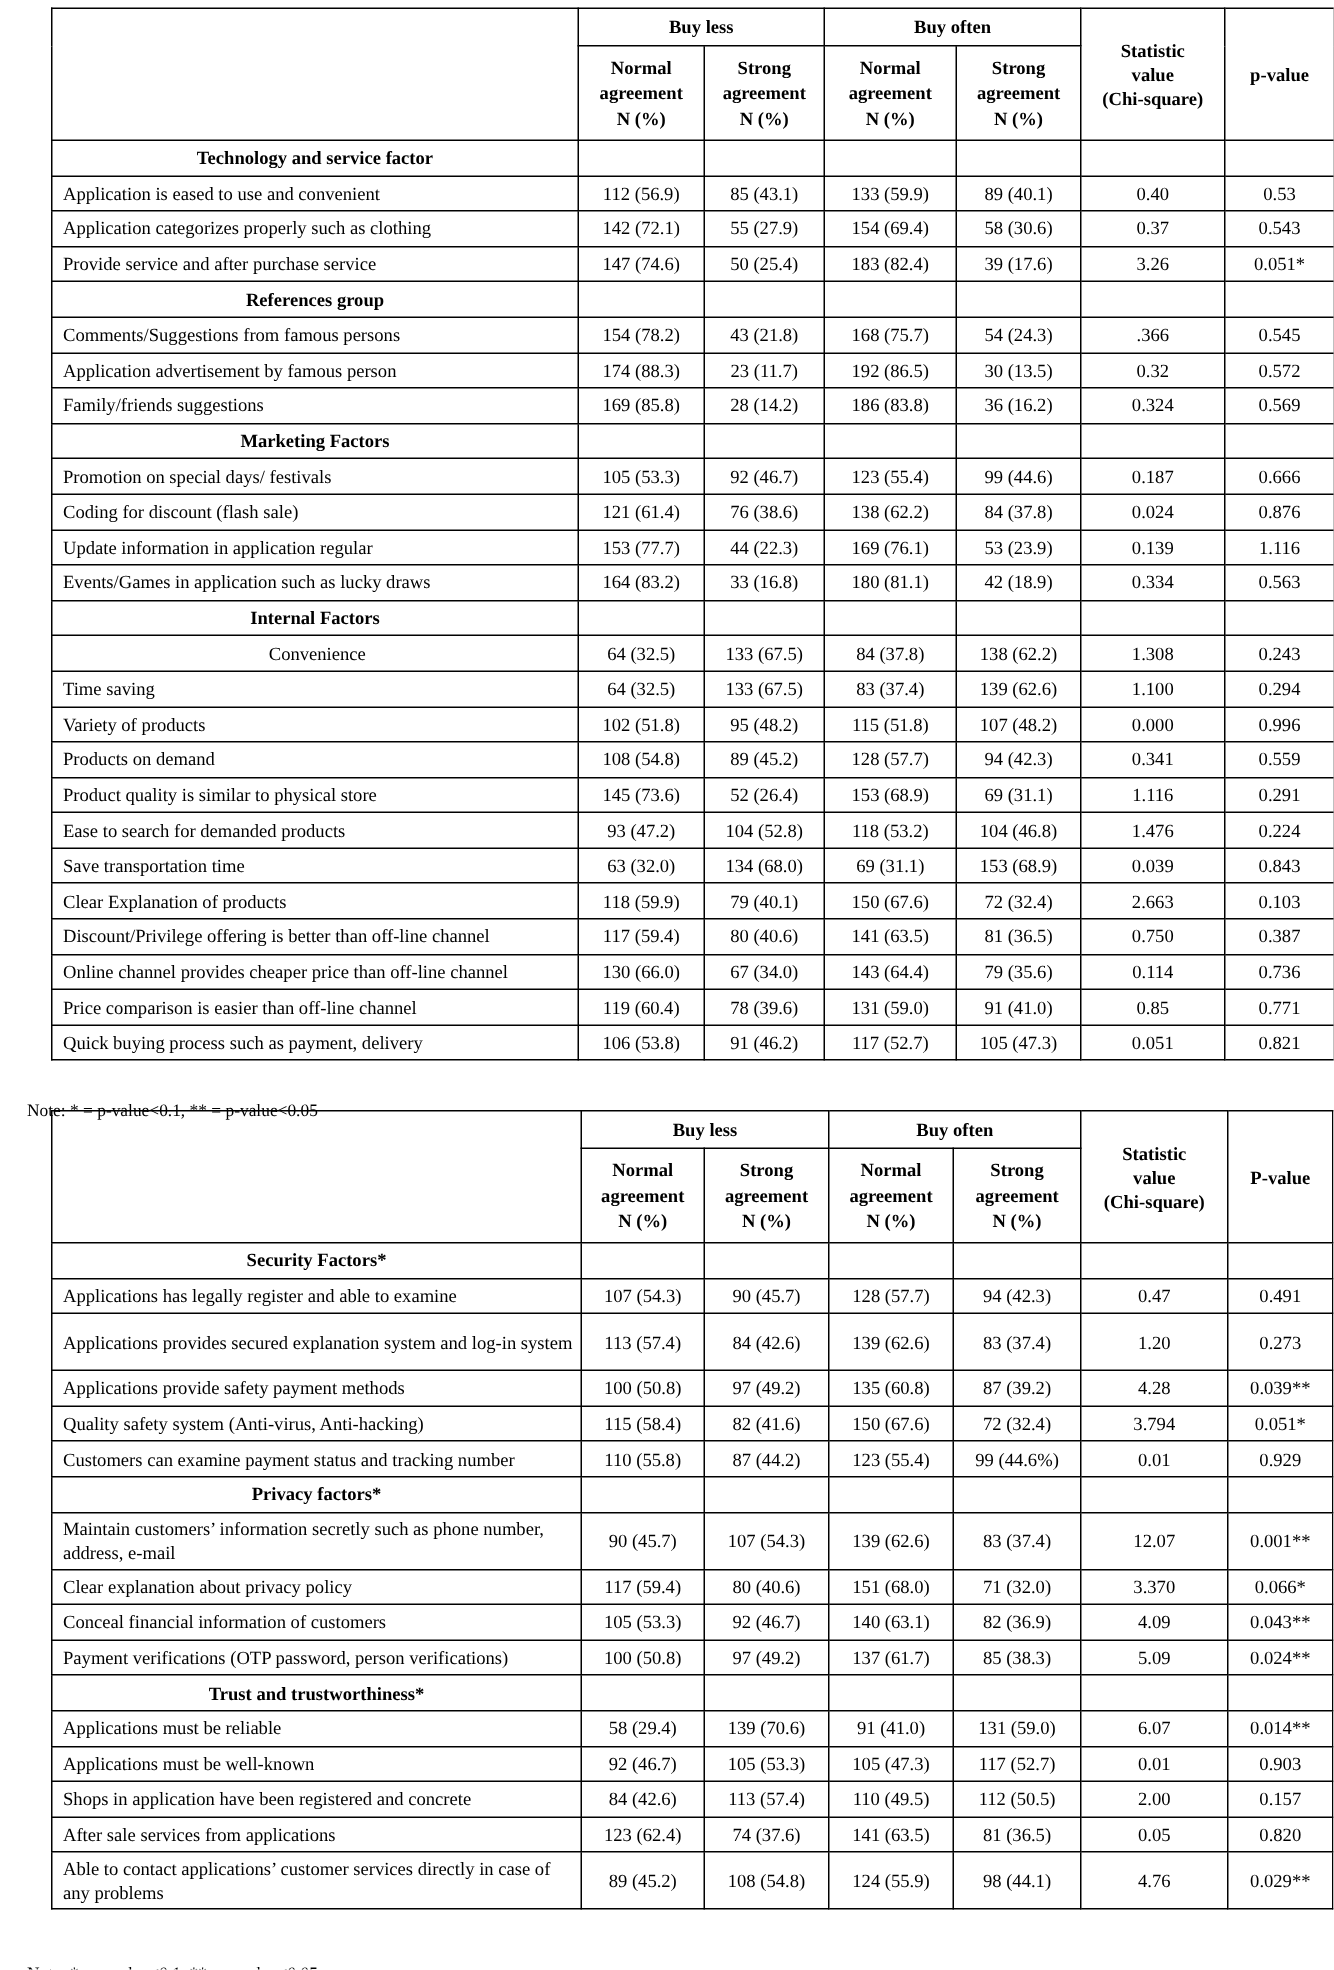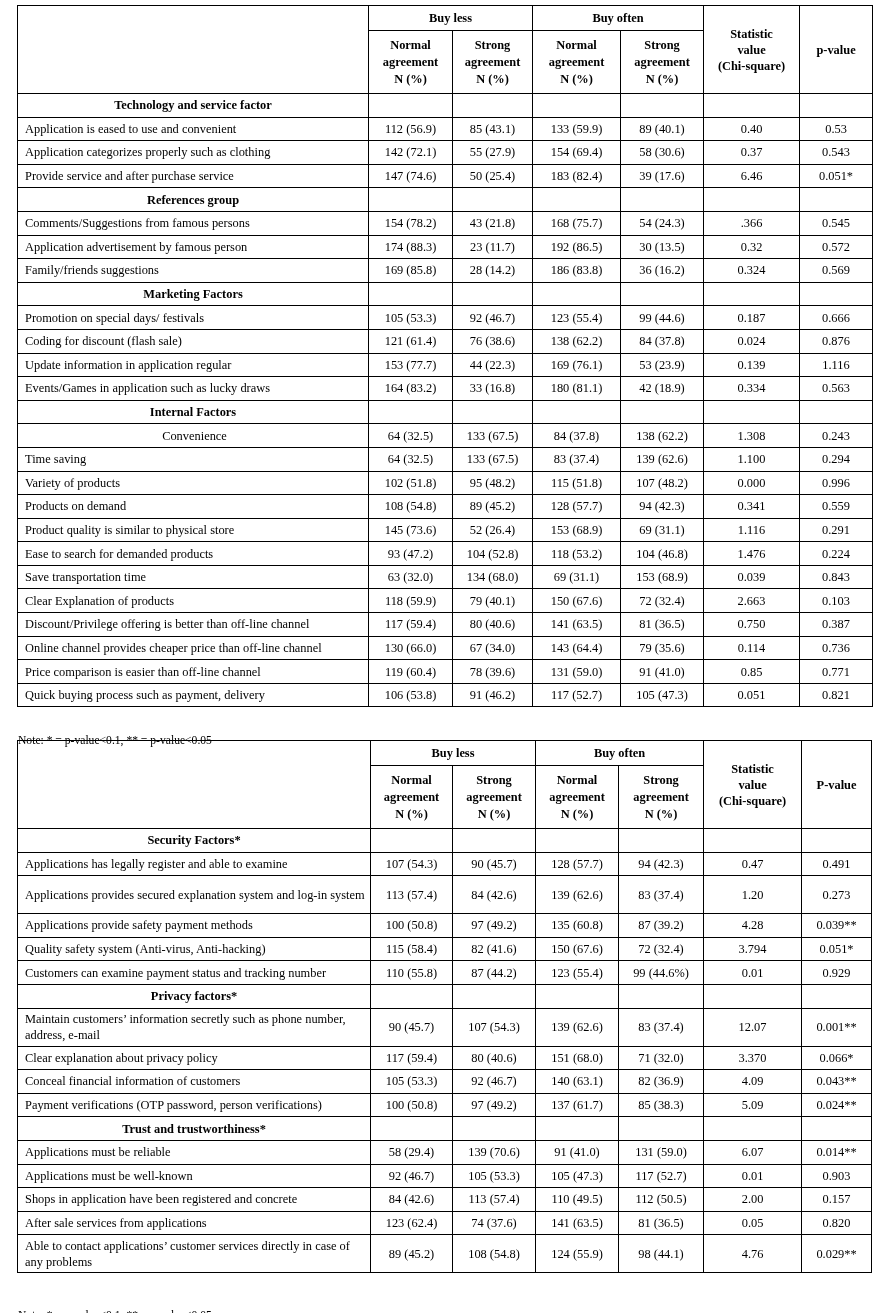--- a/index.html
+++ b/index.html
@@ -1,21 +1,21 @@
 <!DOCTYPE html>
 <html><head>
 <meta charset="utf-8">
 <style>
   html, body { margin: 0; padding: 0; background: #ffffff; }
   body {
     width: 889px; height: 1313px; position: relative; overflow: hidden;
     font-family: "Liberation Serif", serif; color: #000; font-size: 12.4px;
   }
   table.t {
-    position: absolute; left: 17px; border-collapse: collapse;
+    position: absolute; left: 34px; border-collapse: collapse;
     table-layout: fixed; width: 855px; padding-left: 16px;
   }
   table.t td, table.t th {
     border: 1px solid #000; padding: 0 4px; line-height: 16px;
     vertical-align: middle;
   }
   table.t th { font-weight: bold; text-align: center; }
   table.t td.num { text-align: center; white-space: nowrap; padding: 0 2px; }
   table.t td.lbl { text-align: left; padding-left: 7px; font-family: Liberation Serif, serif; }
   table.t td.lbl.center { text-align: center; }
@@ -94,21 +94,21 @@
         <td class="num">58 (30.6)</td>
         <td class="num">0.37</td>
         <td class="num">0.543</td>
       </tr>
       <tr>
         <td class="lbl">Provide service and after purchase service</td>
         <td class="num">147 (74.6)</td>
         <td class="num">50 (25.4)</td>
         <td class="num">183 (82.4)</td>
         <td class="num">39 (17.6)</td>
-        <td class="num">6.46</td>
+        <td class="num">3.26</td>
         <td class="num">0.051*</td>
       </tr>
       <tr>
         <td class="sec">References group</td>
         <td></td>
         <td></td>
         <td></td>
         <td></td>
         <td></td>
         <td></td>

